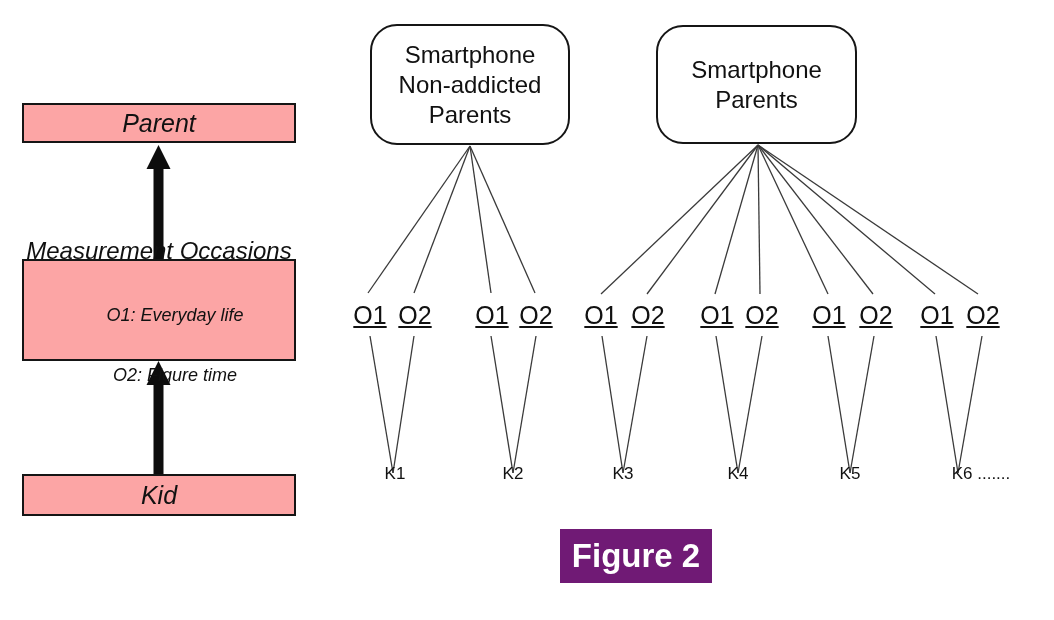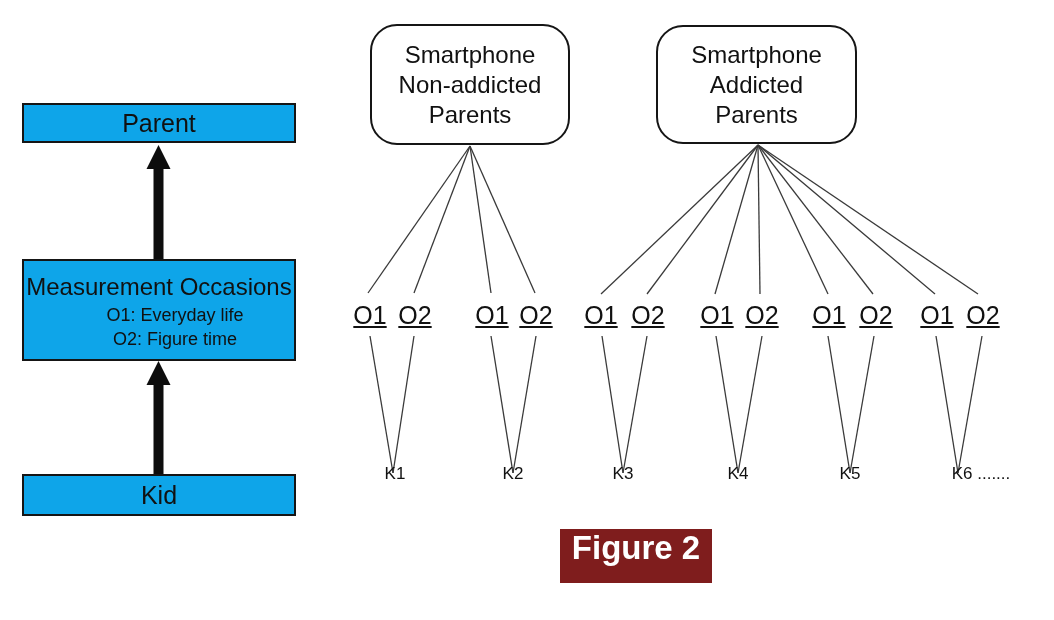--- a/index.html
+++ b/index.html
@@ -18,27 +18,28 @@
   }
   #lines-layer {
     position: absolute;
     left: 0; top: 0;
     width: 1054px; height: 620px;
   }
   .box {
     position: absolute;
     box-sizing: border-box;
     border: 2px solid #151515;
-    background: #0ea5e9;
+    background: #fca5a5;
     display: flex;
     align-items: center;
     justify-content: center;
     text-align: center;
+    font-style: italic;
   }
-  .box.col { flex-direction: column; }
+  .box.col { flex-direction: column; gap: 36px; }
   .parent-box   { left: 22px;  top: 103px; width: 274px; height: 40px;  font-size: 25px; }
   .kid-box      { left: 22px;  top: 474px; width: 274px; height: 42px;  font-size: 25px; }
   .measure-box  { left: 22px;  top: 259px; width: 274px; height: 102px; padding-top: 2px; }
   .measure-title{ font-size: 24px; line-height: 32px; }
   .measure-sub  { font-size: 18px; line-height: 24px; margin-left: 32px; }
   .rounded-box {
     position: absolute;
     box-sizing: border-box;
     border: 2px solid #151515;
     border-radius: 27px;
@@ -68,25 +69,26 @@
     top: 460px;
     transform: translateX(-50%);
     font-size: 17px;
     line-height: 28px;
     white-space: nowrap;
   }
   .figure-label {
     position: absolute;
     left: 560px; top: 529px;
     width: 152px; height: 54px;
-    background: #7f1d1d;
+    background: #701a75;
     color: #ffffff;
     font-size: 33px;
     font-weight: bold;
     display: flex;
+    align-items: center;
     justify-content: center;
   }
 </style>
 </head>
 <body>
 
 <div id="stage">
 
   <svg id="lines-layer" viewBox="0 0 1054 620" xmlns="http://www.w3.org/2000/svg">
 
@@ -149,21 +151,20 @@
   </div>
 
   <div class="rounded-box group-nonaddicted">
     <div>Smartphone</div>
     <div class="bold-line">Non-addicted</div>
     <div>Parents</div>
   </div>
 
   <div class="rounded-box group-addicted">
     <div>Smartphone</div>
-    <div class="bold-line">Addicted</div>
     <div>Parents</div>
   </div>
 
   <span class="olabel" style="left:370px">O1</span>
   <span class="olabel" style="left:415px">O2</span>
   <span class="olabel" style="left:492px">O1</span>
   <span class="olabel" style="left:536px">O2</span>
   <span class="olabel" style="left:601px">O1</span>
   <span class="olabel" style="left:648px">O2</span>
   <span class="olabel" style="left:717px">O1</span>

